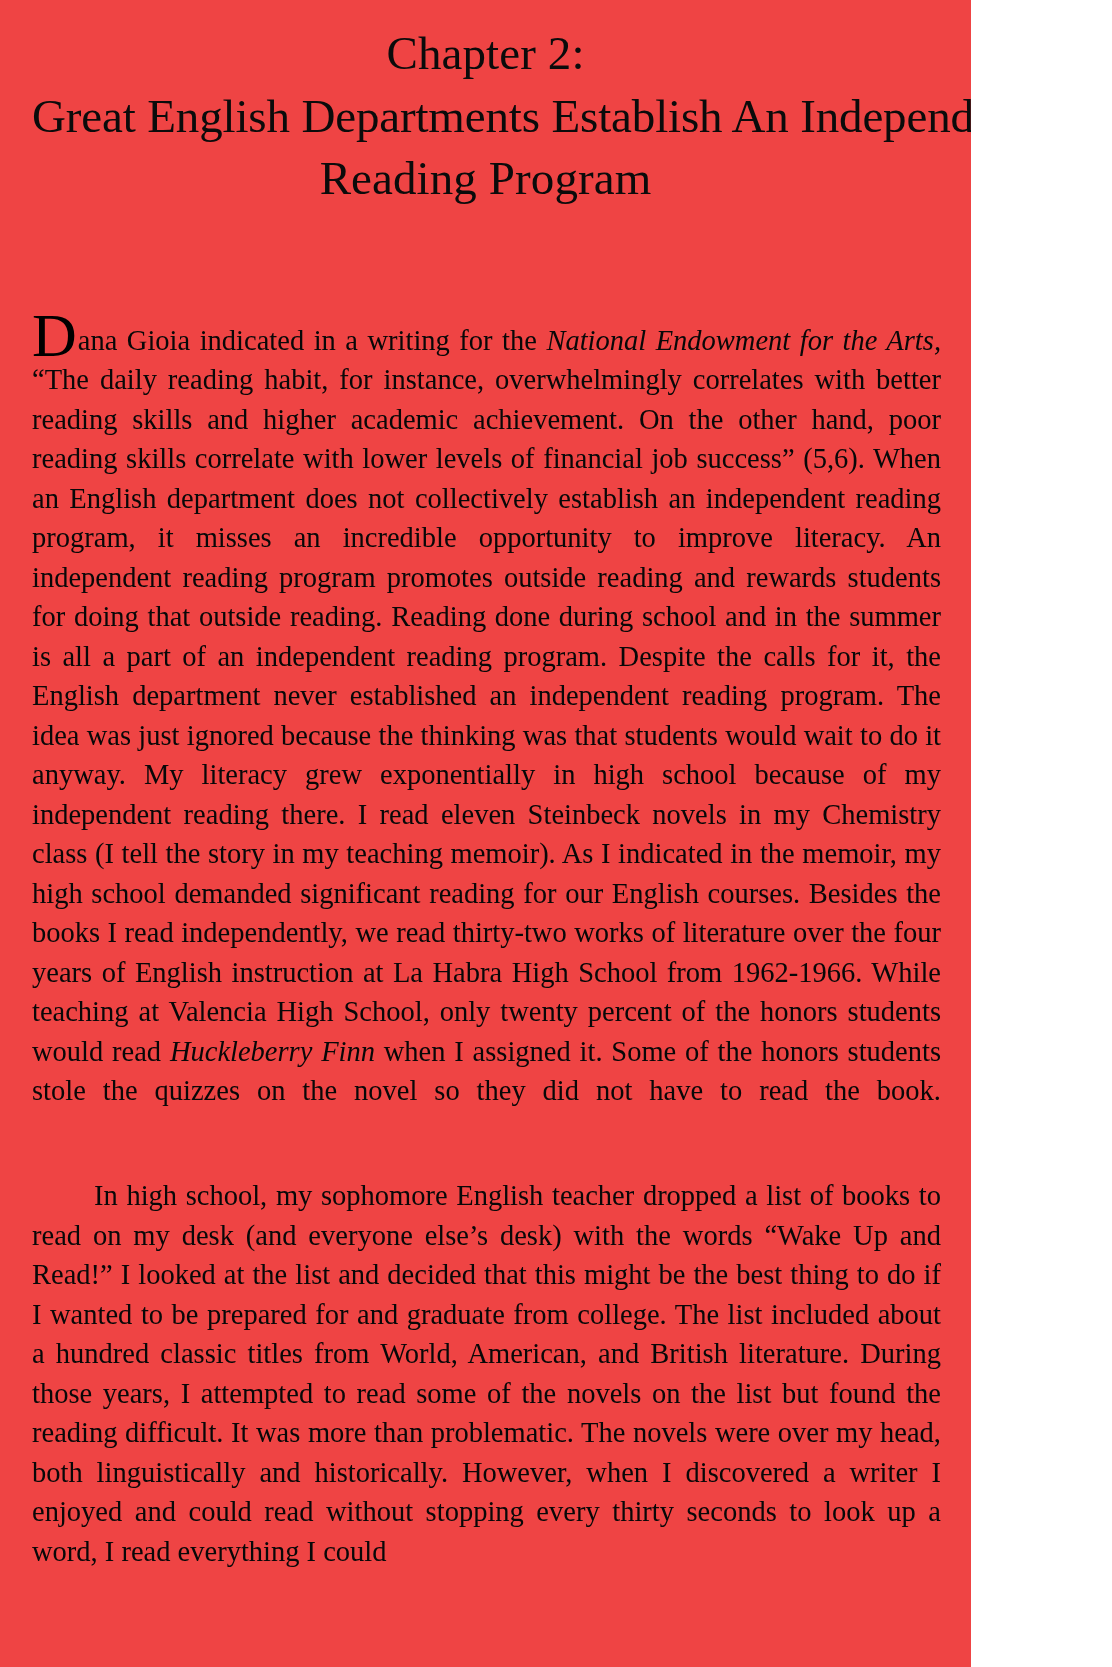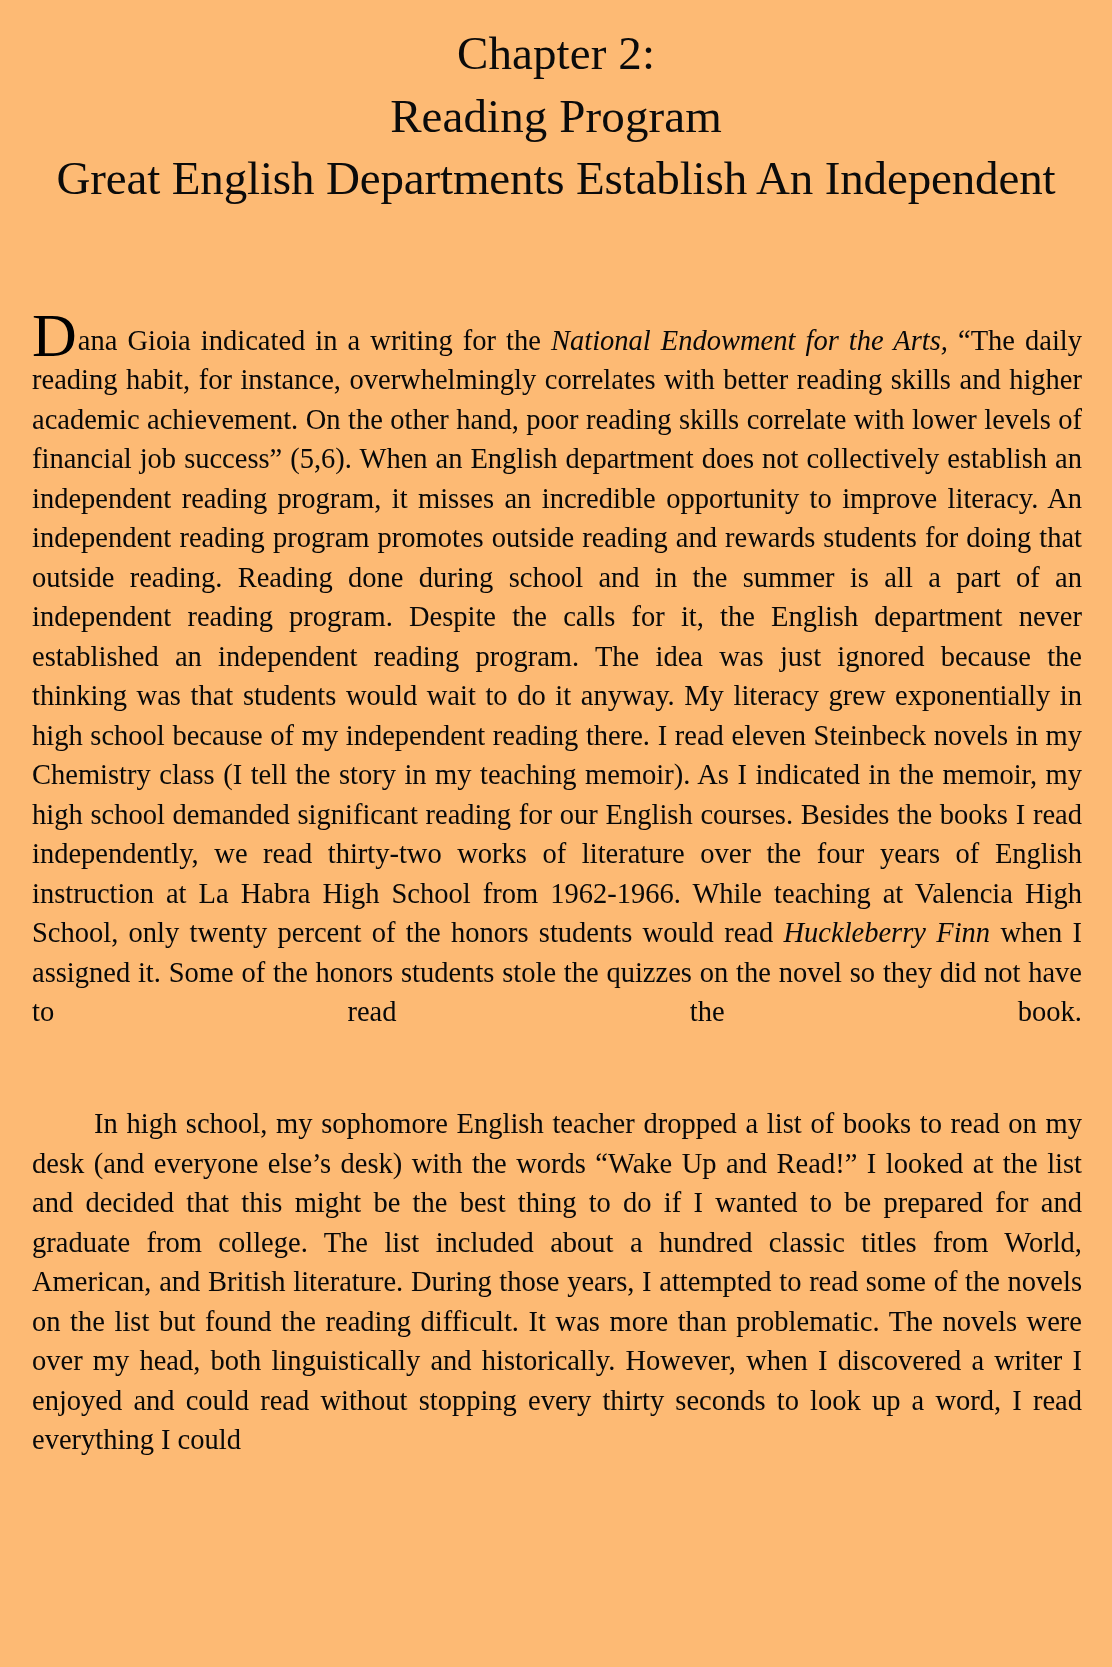--- a/index.html
+++ b/index.html
@@ -3,23 +3,23 @@
 <meta charset="utf-8">
 <style>
   html, body {
     margin: 0;
     padding: 0;
     background: #ffffff;
   }
 
   .page {
     position: relative;
-    width: 1112px;
+    width: 971px;
     height: 1667px;
-    background: #fdba74;
+    background: #ef4444;
     overflow: hidden;
     box-sizing: border-box;
     padding: 0;
     color: #000000;
   }
 
   
   .chapter-title {
     margin: 0;
     padding: 22px 32px 0 32px;
@@ -57,21 +57,21 @@
     hyphens: none;
     -webkit-hyphens: none;
   }
 
   p.par-first {
     text-indent: 0;
   }
 
   p.par-indent {
     text-indent: 62px;
-    margin-top: 33px;
+    margin-top: 26px;
   }
 
   
   .dropcap {
     font-family: "Liberation Serif", "DejaVu Serif", serif;
     font-size: 62px;
     line-height: 0.62;
     vertical-align: baseline;
     position: relative;
     top: 6px;
@@ -91,22 +91,22 @@
   }
   p.no-stretch:after { display: none; }
 </style>
 </head>
 <body>
 
 <div class="page">
 
   <h1 class="chapter-title">
     <span class="t-line t-line-1">Chapter 2:</span>
+    <span class="t-line t-line-2">Great English Departments Establish An Independent</span>
     <span class="t-line t-line-3">Reading Program</span>
-    <span class="t-line t-line-2">Great English Departments Establish An Independent</span>
   </h1>
 
   <div class="body-area">
     <p class="body-par par-first"><span class="dropcap">D</span><span>ana Gioia indicated in a writing for the </span><em class="title-italic">National Endowment for the Arts,</em><span> “The daily reading habit, for instance, overwhelmingly correlates with better reading skills and higher academic achievement. On the other hand, poor reading skills correlate with lower levels of financial job success” (5,6). When an English department does not collectively establish an independent reading program, it misses an incredible opportunity to improve literacy. An independent reading program promotes outside reading and rewards students for doing that outside reading. Reading done during school and in the summer is all a part of an independent reading program. Despite the calls for it, the English department never established an independent reading program. The idea was just ignored because the thinking was that students would wait to do it anyway. My literacy grew exponentially in high school because of my independent reading there. I read eleven Steinbeck novels in my Chemistry class (I tell the story in my teaching memoir). As I indicated in the memoir, my high school demanded significant reading for our English courses. Besides the books I read independently, we read thirty-two works of literature over the four years of English instruction at La Habra High School from 1962-1966. While teaching at Valencia High School, only twenty percent of the honors students would read </span><em class="title-italic">Huckleberry Finn</em><span> when I assigned it. Some of the honors students stole the quizzes on the novel so they did not have to read the book.</span></p>
     <p class="body-par par-indent no-stretch"><span>In high school, my sophomore English teacher dropped a list of books to read on my desk (and everyone else’s desk) with the words “Wake Up and Read!” I looked at the list and decided that this might be the best thing to do if I wanted to be prepared for and graduate from college. The list included about a hundred classic titles from World, American, and British literature. During those years, I attempted to read some of the novels on the list but found the reading difficult. It was more than problematic. The novels were over my head, both linguistically and historically. However, when I discovered a writer I enjoyed and could read without stopping every thirty seconds to look up a word, I read everything I could</span></p>
   </div>
 
 </div>
 
 </body></html>

